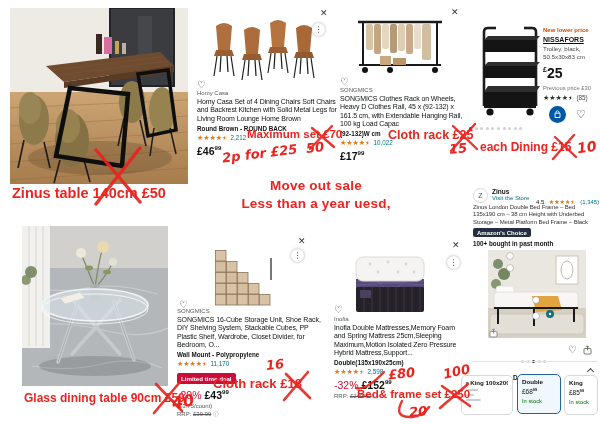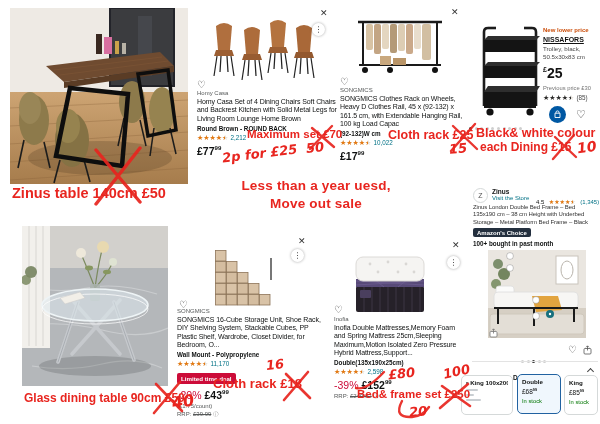--- a/index.html
+++ b/index.html
@@ -162,21 +162,21 @@
   <div class="abs" style="left:197px;top:90px;width:141px">
     <div class="brand">Homy Casa</div>
     <div class="title" style="margin-top:2px">Homy Casa Set of 4 Dining Chairs Soft Chairs and Backrest Kitchen with Solid Metal Legs for Living Room Lounge Home Brown</div>
     <div class="variant">Round Brown - ROUND BACK</div>
     <div class="rrow">
       <span class="stars">
           <span class="fg" style="width:90%"></span>
         </span>
       <span class="rev">2,212</span>
     </div>
-    <div class="pr"><span>£77</span><span class="sup">99</span></div>
+    <div class="pr"><span>£46</span><span class="sup">99</span></div>
   </div>
   <div class="anno" style="left:247px;top:128px;font-size:11.5px"><span>Maximum set £</span><span>70</span></div>
   <div class="anno hand" style="left:306px;top:140px;font-size:13px;transform:rotate(-6deg)">50</div>
   <div class="anno hand" style="left:222px;top:146px;font-size:13px;transform:rotate(-7deg)">2p for £25</div>
 
   <span class="close-x" style="left:451px;top:8px">✕</span>
   <svg class="abs" style="left:352px;top:12px" width="96" height="64" viewBox="0 0 96 64">
     <line x1="6" y1="10" x2="90" y2="10" stroke="#1a1a1a" stroke-width="2.4"></line>
     <line x1="11" y1="10" x2="11" y2="53" stroke="#1a1a1a" stroke-width="2"></line>
     <line x1="85" y1="10" x2="85" y2="53" stroke="#1a1a1a" stroke-width="2"></line>
@@ -246,27 +246,26 @@
   </div>
   <div class="abs" style="left:469px;top:116px;white-space:nowrap">
     <span class="pag-dot on"></span><span class="pag-dot"></span><span class="pag-dot"></span><span class="pag-dot"></span><span class="pag-dot"></span><span class="pag-dot"></span><span class="pag-dot"></span><span class="pag-dot"></span><span class="pag-dot"></span><span class="pag-dot"></span>
   </div>
   <div class="abs" style="left:549px;top:106px;width:17px;height:17px;border-radius:50%;background:#0058a3;display:flex;align-items:center;justify-content:center">
     <svg width="9" height="9" viewBox="0 0 9 9">
         <path d="M2,3.2 h5 v4.3 h-5 z M3,3.2 v-.8 a1.5,1.5 0 0 1 3,0 v.8" stroke="#fff" stroke-width=".9" fill="none"></path>
       </svg>
   </div>
   <span class="heart" style="left:576px;top:109px;font-size:11px">♡</span>
-  <div class="anno" style="left:476px;top:126px;font-size:12.5px">Black&amp; white colour</div>
   <div class="anno" style="left:480px;top:140px;font-size:12px"><span>each Dining £</span><span>15</span></div>
   <div class="anno hand" style="left:577px;top:139px;font-size:14px;transform:rotate(-8deg)">10</div>
 
   <div class="abs" style="left:196px;top:177px;width:240px">
+    <div class="sale-line">Move out sale</div>
     <div class="sale-line">Less than a year uesd,</div>
-    <div class="sale-line">Move out sale</div>
   </div>
 
   <svg class="abs" style="left:22px;top:226px" width="146" height="160" viewBox="0 0 146 160">
     <rect width="146" height="42" fill="#d2d0cc"></rect>
     <rect y="42" width="146" height="118" fill="#b4b7ba"></rect>
     <g stroke="#d8dadc" stroke-width="1.2" opacity=".6" fill="none">
       <path d="M5,60 q30,8 60,2 t70,6"></path>
         <path d="M0,100 q40,-6 80,4 t66,-2"></path>
         <path d="M10,140 q36,6 70,-2 t60,4"></path>
     </g>
@@ -400,21 +399,21 @@
   <div class="abs" style="left:334px;top:316px;width:132px">
     <div class="brand">Inofia</div>
     <div class="title" style="margin-top:2px">Inofia Double Mattresses,Memory Foam and Spring Mattress 25cm,Sleeping Maximum,Motion Isolated Zero Pressure Hybrid Mattress,Support...</div>
     <div class="variant">Double(135x190x25cm)</div>
     <div class="rrow">
       <span class="stars">
           <span class="fg" style="width:90%"></span>
         </span>
       <span class="rev">2,598</span>
     </div>
-    <div class="pr"><span class="disc">-39%</span><span>£152</span><span class="sup">99</span></div>
+    <div class="pr"><span class="disc">-32%</span><span>£152</span><span class="sup">99</span></div>
     <div class="tiny info-i" style="margin-top:2px"><span>RRP:</span> <span class="strike">£249.03</span></div>
   </div>
   <div class="anno hand" style="left:388px;top:366px;font-size:13px;transform:rotate(-6deg)">£80</div>
   <div class="anno hand" style="left:443px;top:364px;font-size:13px;transform:rotate(-12deg)">100</div>
   <div class="anno" style="left:357px;top:388px;font-size:11.5px"><span>Bed&amp; frame set £</span><span>250</span></div>
   <div class="anno hand" style="left:409px;top:404px;font-size:13px;transform:rotate(-5deg)">20</div>
 
   <div class="abs" style="left:472px;top:184px;width:126px;height:240px">
     <div class="abs" style="left:1px;top:4px;width:15px;height:15px;border:1px solid #d5d9d9;border-radius:50%;display:flex;align-items:center;justify-content:center;font-size:7px;color:#555">Z</div>
     <div class="abs" style="left:20px;top:4px">

